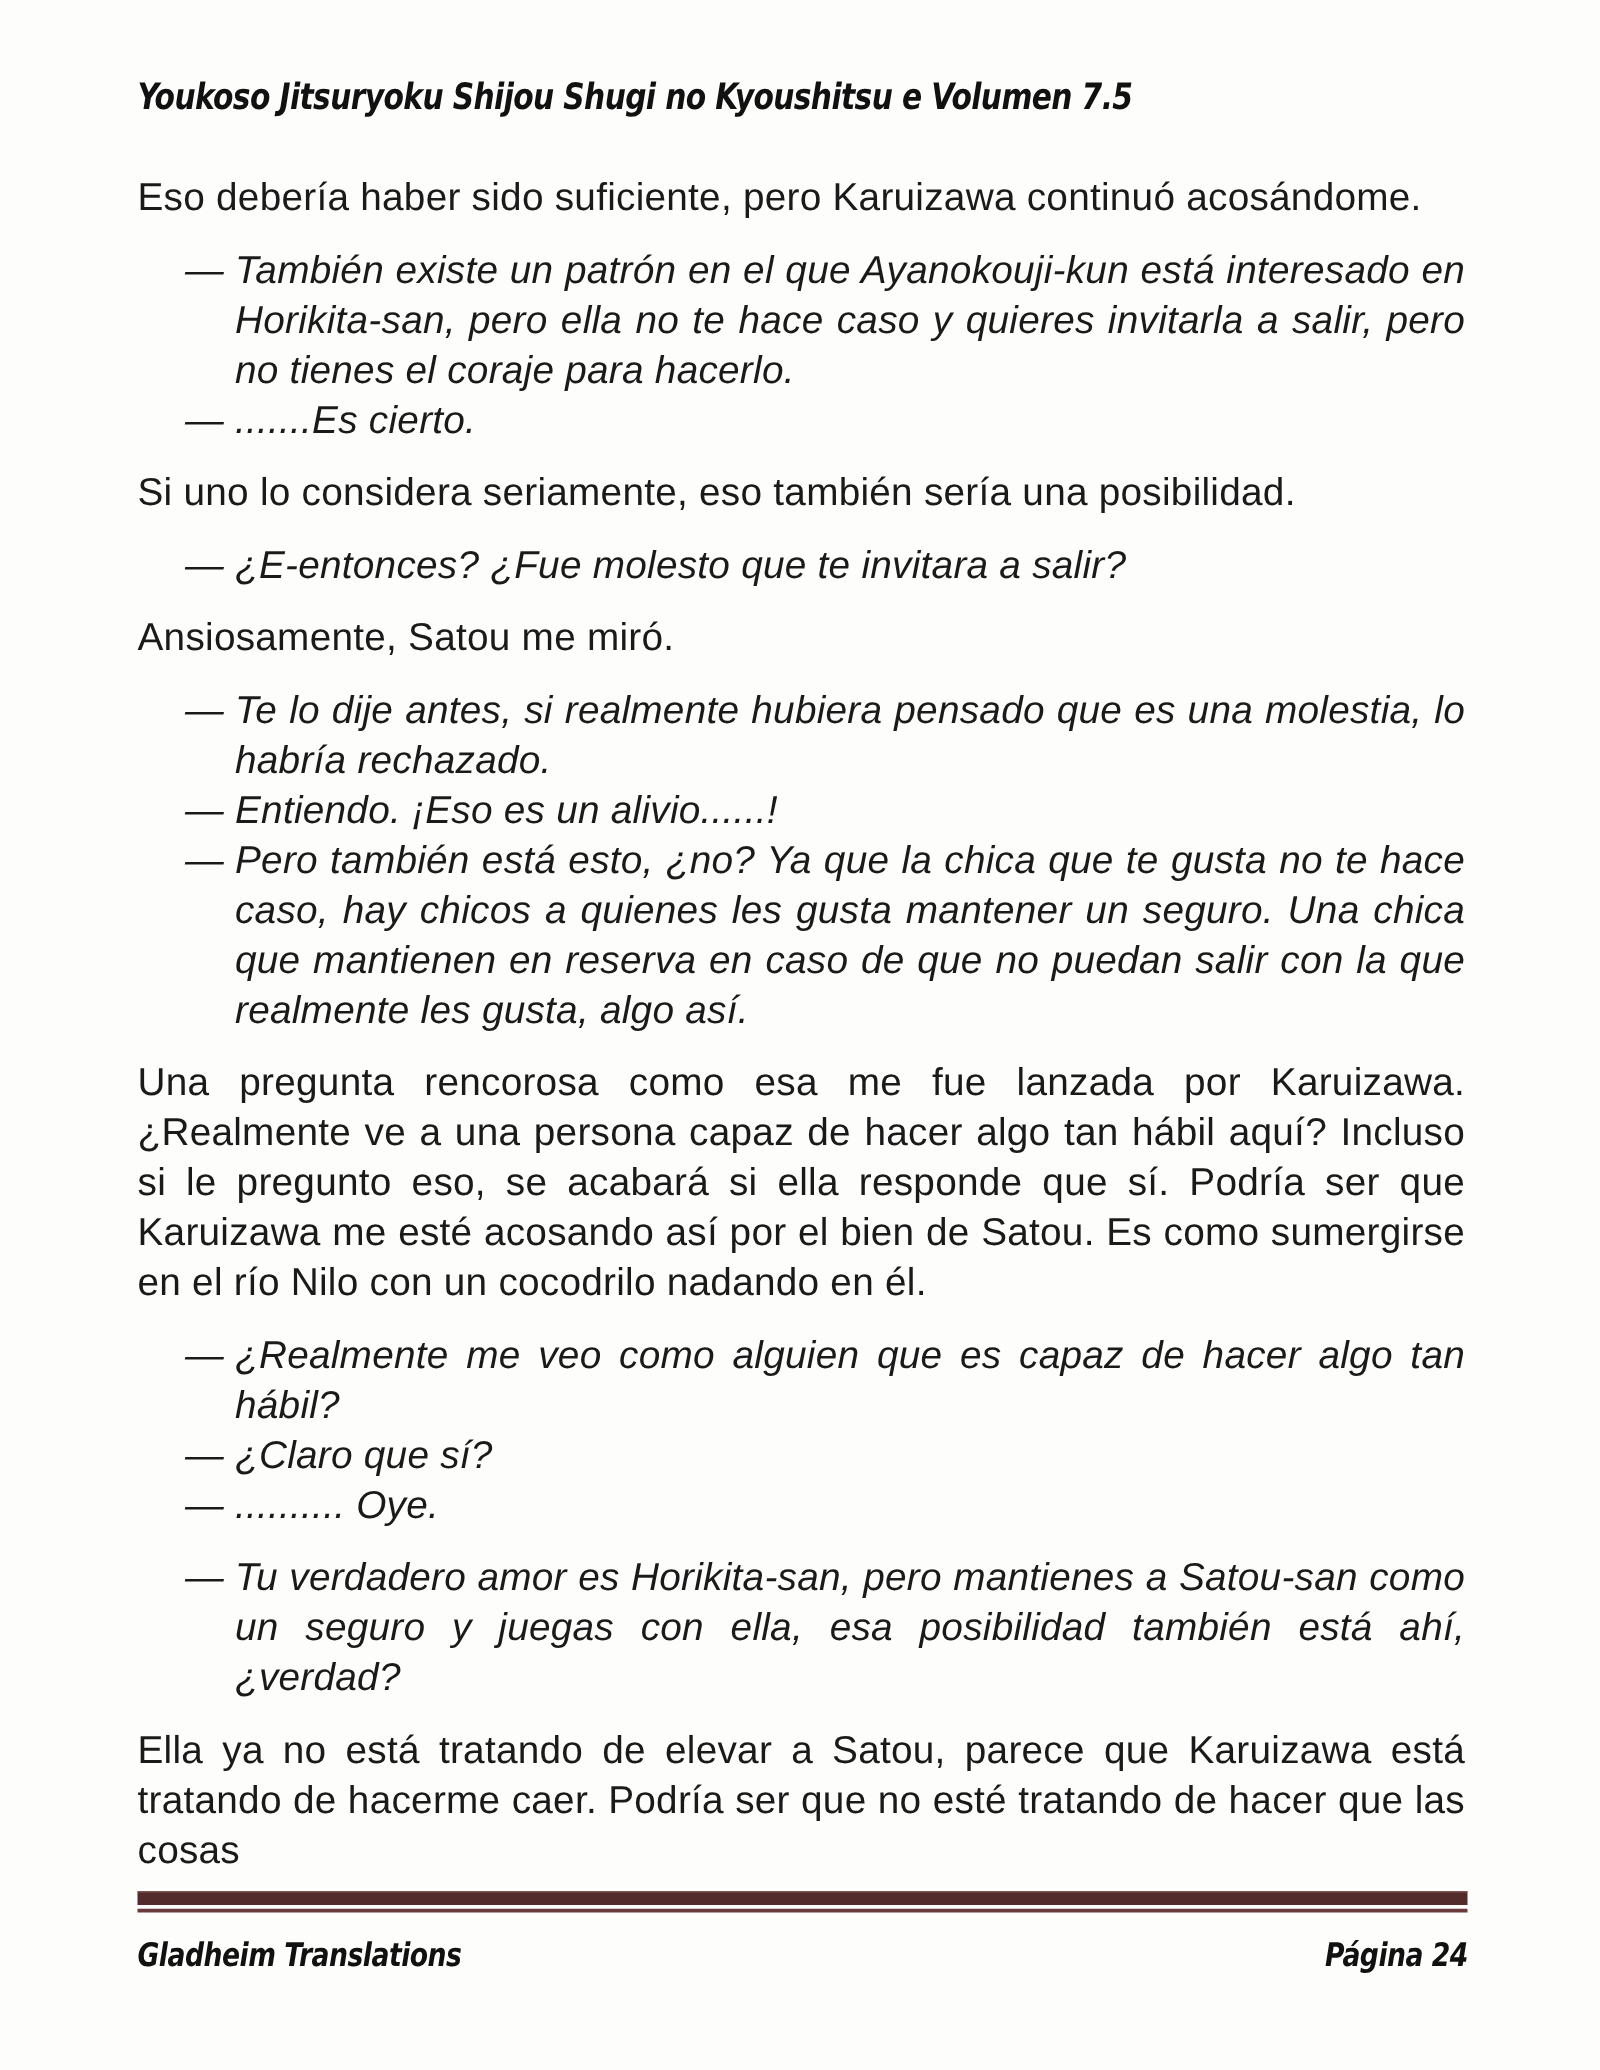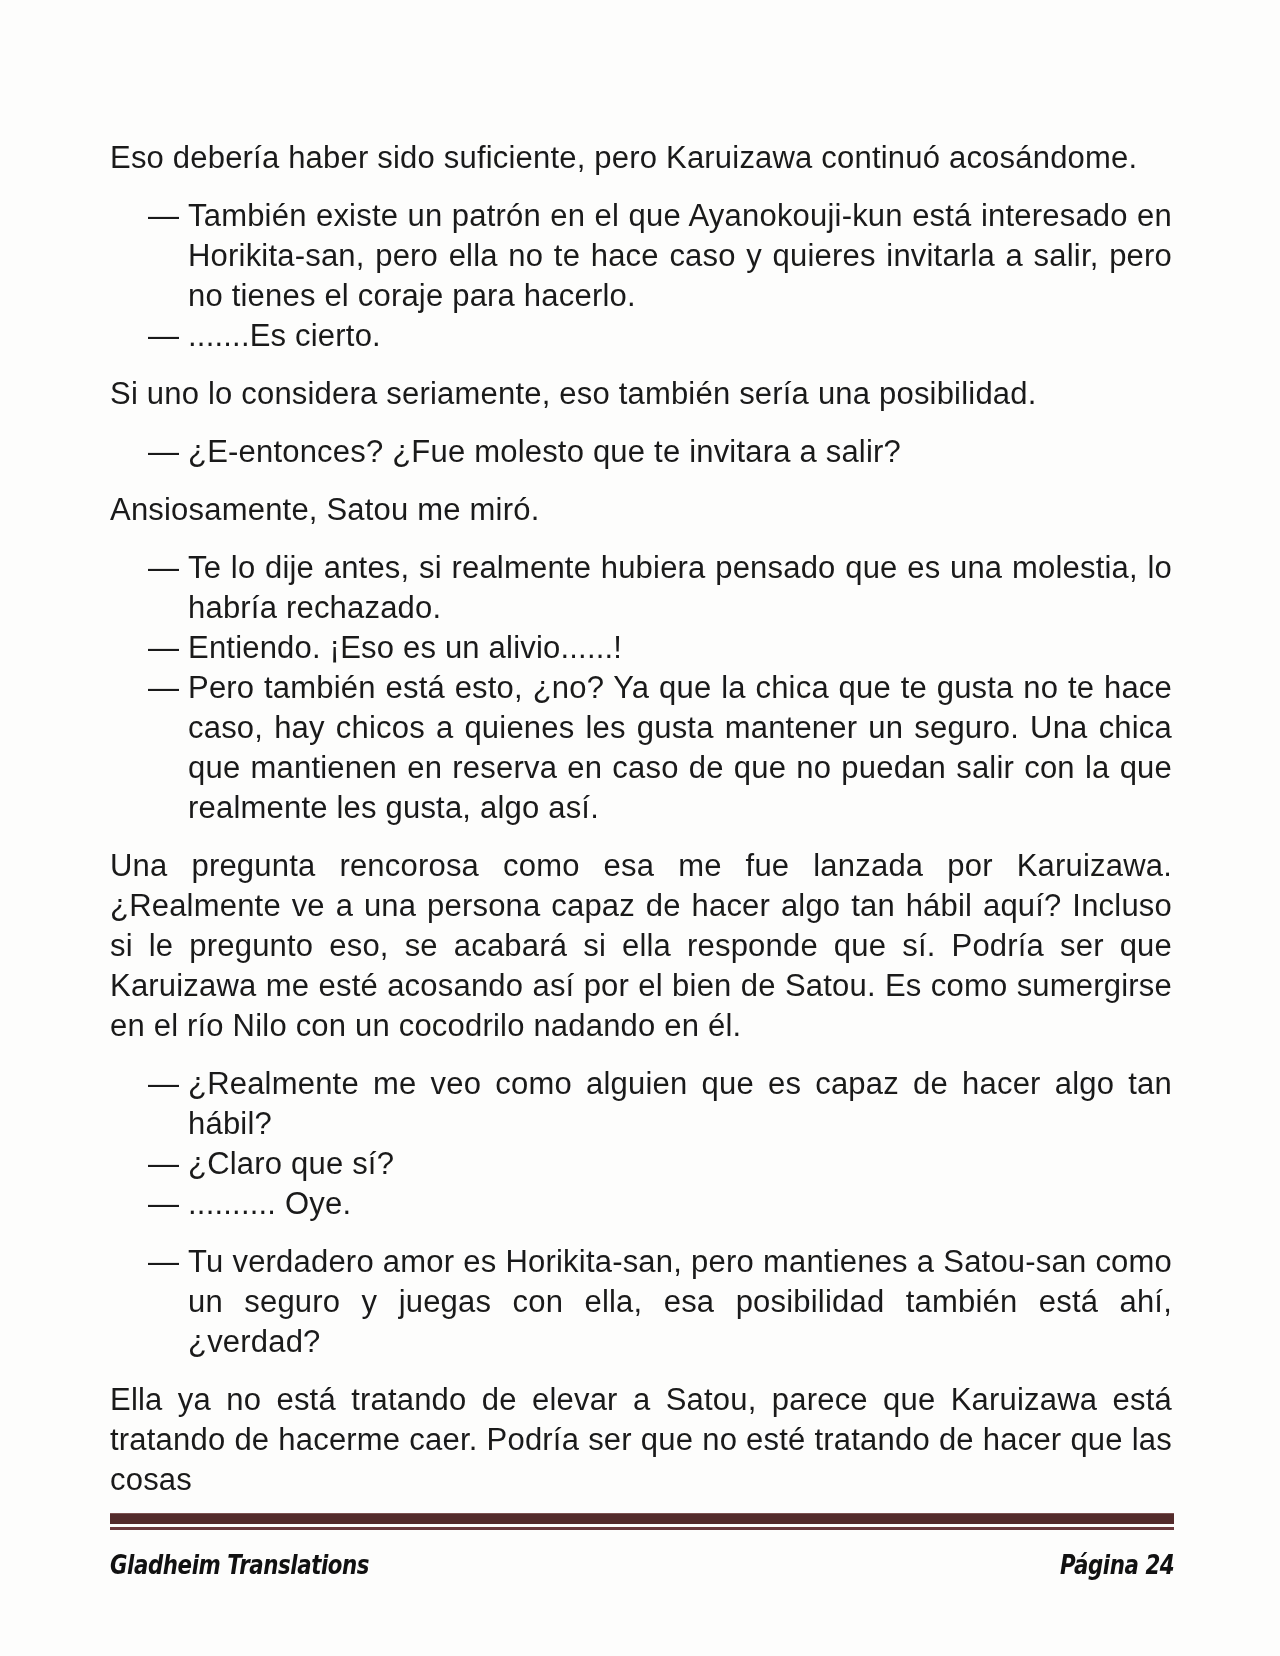--- a/index.html
+++ b/index.html
@@ -39,21 +39,21 @@
     top: 138px;
     left: 110px;
     width: 1062px;
     font-size: 31px;
     line-height: 40px;
     letter-spacing: 0.2px;
     text-align: justify;
   }
   .para { margin: 0 0 18px 0; }
   .dgroup { margin: 0 0 18px 0; }
-  .dline { margin: 0; padding-left: 78px; }
+  .dline { margin: 0; padding-left: 78px; font-style: italic; }
   .dash {
     display: inline-block;
     width: 40px;
     margin-left: -40px;
   }
   
   .footer {
     position: absolute;
     left: 110px;
     right: 106px;
@@ -75,20 +75,23 @@
     white-space: nowrap;
   }
   .f-left  { transform: scaleX(0.82); transform-origin: 0 50%; }
   .f-right { transform: scaleX(0.82); transform-origin: 100% 50%; }
 </style>
 </head>
 <body>
 
 <div class="page">
 
+  <div class="header">
+    <span class="display">Youkoso Jitsuryoku Shijou Shugi no Kyoushitsu e Volumen 7.5</span>
+  </div>
 
   <div class="body-text">
 
     <p class="para">Eso debería haber sido suficiente, pero Karuizawa continuó acosándome.</p>
 
     <div class="dgroup">
       <p class="dline"><span class="dash">—</span><span>También existe un patrón en el que Ayanokouji-kun está interesado en Horikita-san, pero ella no te hace caso y quieres invitarla a salir, pero no tienes el coraje para hacerlo.</span></p>
       <p class="dline"><span class="dash">—</span><span>.......Es cierto.</span></p>
     </div>
 

